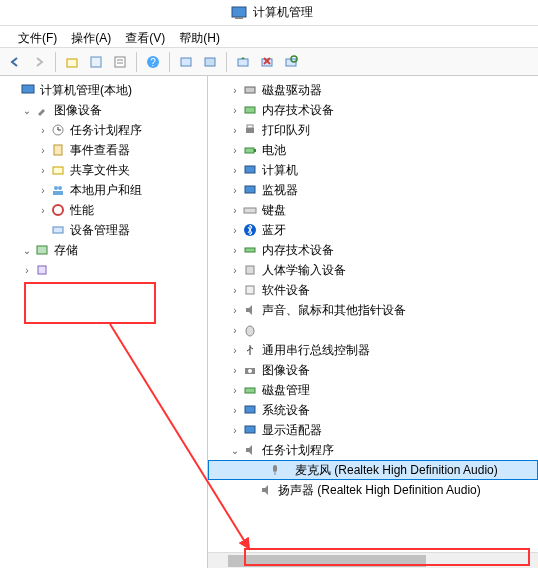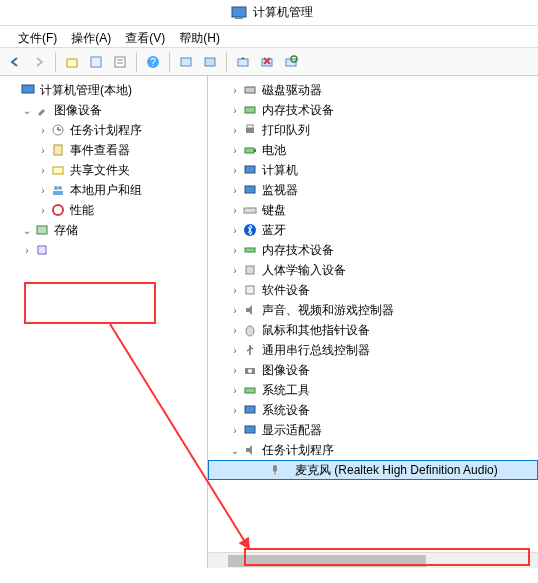--- a/index.html
+++ b/index.html
@@ -177,20 +177,29 @@
       </div>
     <div class="tree-row ind3">
         <span class="exp">›</span>
         <span class="ic">
           <svg width="14" height="14">
             <circle cx="7" cy="7" r="5" fill="none" stroke="#d04040" stroke-width="2"></circle>
           </svg>
         </span>
         <span>性能</span>
       </div>
+    <div class="tree-row ind3">
+        <span class="exp"></span>
+        <span class="ic">
+          <svg width="14" height="14">
+            <rect x="2" y="4" width="10" height="6" fill="#d6e8ff" stroke="#5a8ac0"></rect>
+          </svg>
+        </span>
+        <span>设备管理器</span>
+      </div>
     <div class="tree-row ind2">
         <span class="exp">⌄</span>
         <span class="ic">
           <svg width="14" height="14">
             <rect x="2" y="3" width="10" height="8" fill="#bfe0bf" stroke="#3a8a3a"></rect>
           </svg>
         </span>
         <span>存储</span>
       </div>
     <div class="tree-row ind2">
@@ -306,30 +315,29 @@
         </span>
         <span>软件设备</span>
       </div>
     <div class="tree-row ind2">
         <span class="exp">›</span>
         <span class="ic">
           <svg width="14" height="14">
             <path d="M3 5 L6 5 L9 2 L9 12 L6 9 L3 9 Z" fill="#888"></path>
           </svg>
         </span>
-        <span>声音、视频和游戏控制器</span>
+        <span>声音、鼠标和其他指针设备</span>
       </div>
     <div class="tree-row ind2">
         <span class="exp">›</span>
         <span class="ic">
           <svg width="14" height="14">
             <ellipse cx="7" cy="8" rx="4" ry="5" fill="#ddd" stroke="#888"></ellipse>
           </svg>
         </span>
-        <span>鼠标和其他指针设备</span>
       </div>
     <div class="tree-row ind2">
         <span class="exp">›</span>
         <span class="ic">
           <svg width="14" height="14">
             <path d="M7 2 L7 12 M7 6 L4 8 M7 4 L10 6" stroke="#333" fill="none"></path>
           </svg>
         </span>
         <span>通用串行总线控制器</span>
       </div>
@@ -343,21 +351,21 @@
         </span>
         <span>图像设备</span>
       </div>
     <div class="tree-row ind2">
         <span class="exp">›</span>
         <span class="ic">
           <svg width="14" height="14">
             <rect x="2" y="5" width="10" height="5" fill="#8fd08f" stroke="#3a8a3a"></rect>
           </svg>
         </span>
-        <span>系统工具</span>
+        <span>磁盘管理</span>
       </div>
     <div class="tree-row ind2">
         <span class="exp">›</span>
         <span class="ic">
           <svg width="14" height="14">
             <rect x="2" y="3" width="10" height="7" fill="#4a90d9" stroke="#2a5080"></rect>
           </svg>
         </span>
         <span>系统设备</span>
       </div>
@@ -381,20 +389,29 @@
       </div>
     <div class="tree-row ind3 hl">
         <span class="exp"></span>
         <span class="ic">
           <svg width="14" height="14">
             <rect x="5" y="2" width="4" height="7" rx="2" fill="#888"></rect>
             <line x1="7" y1="9" x2="7" y2="12" stroke="#888"></line>
           </svg>
         </span>
         <span>麦克风 (Realtek High Definition Audio)</span>
+      </div>
+    <div class="tree-row ind3">
+        <span class="exp"></span>
+        <span class="ic">
+          <svg width="14" height="14">
+            <path d="M3 5 L6 5 L9 2 L9 12 L6 9 L3 9 Z" fill="#888"></path>
+          </svg>
+        </span>
+        <span>扬声器 (Realtek High Definition Audio)</span>
       </div>
     <div class="scrollbar-h">
         <div class="thumb"></div>
       </div>
   </div>
 </div>
 
 <div class="highlight-box1"></div>
 <div class="highlight-box2"></div>
 <div class="arrow-line" style="left:0;top:0;">

